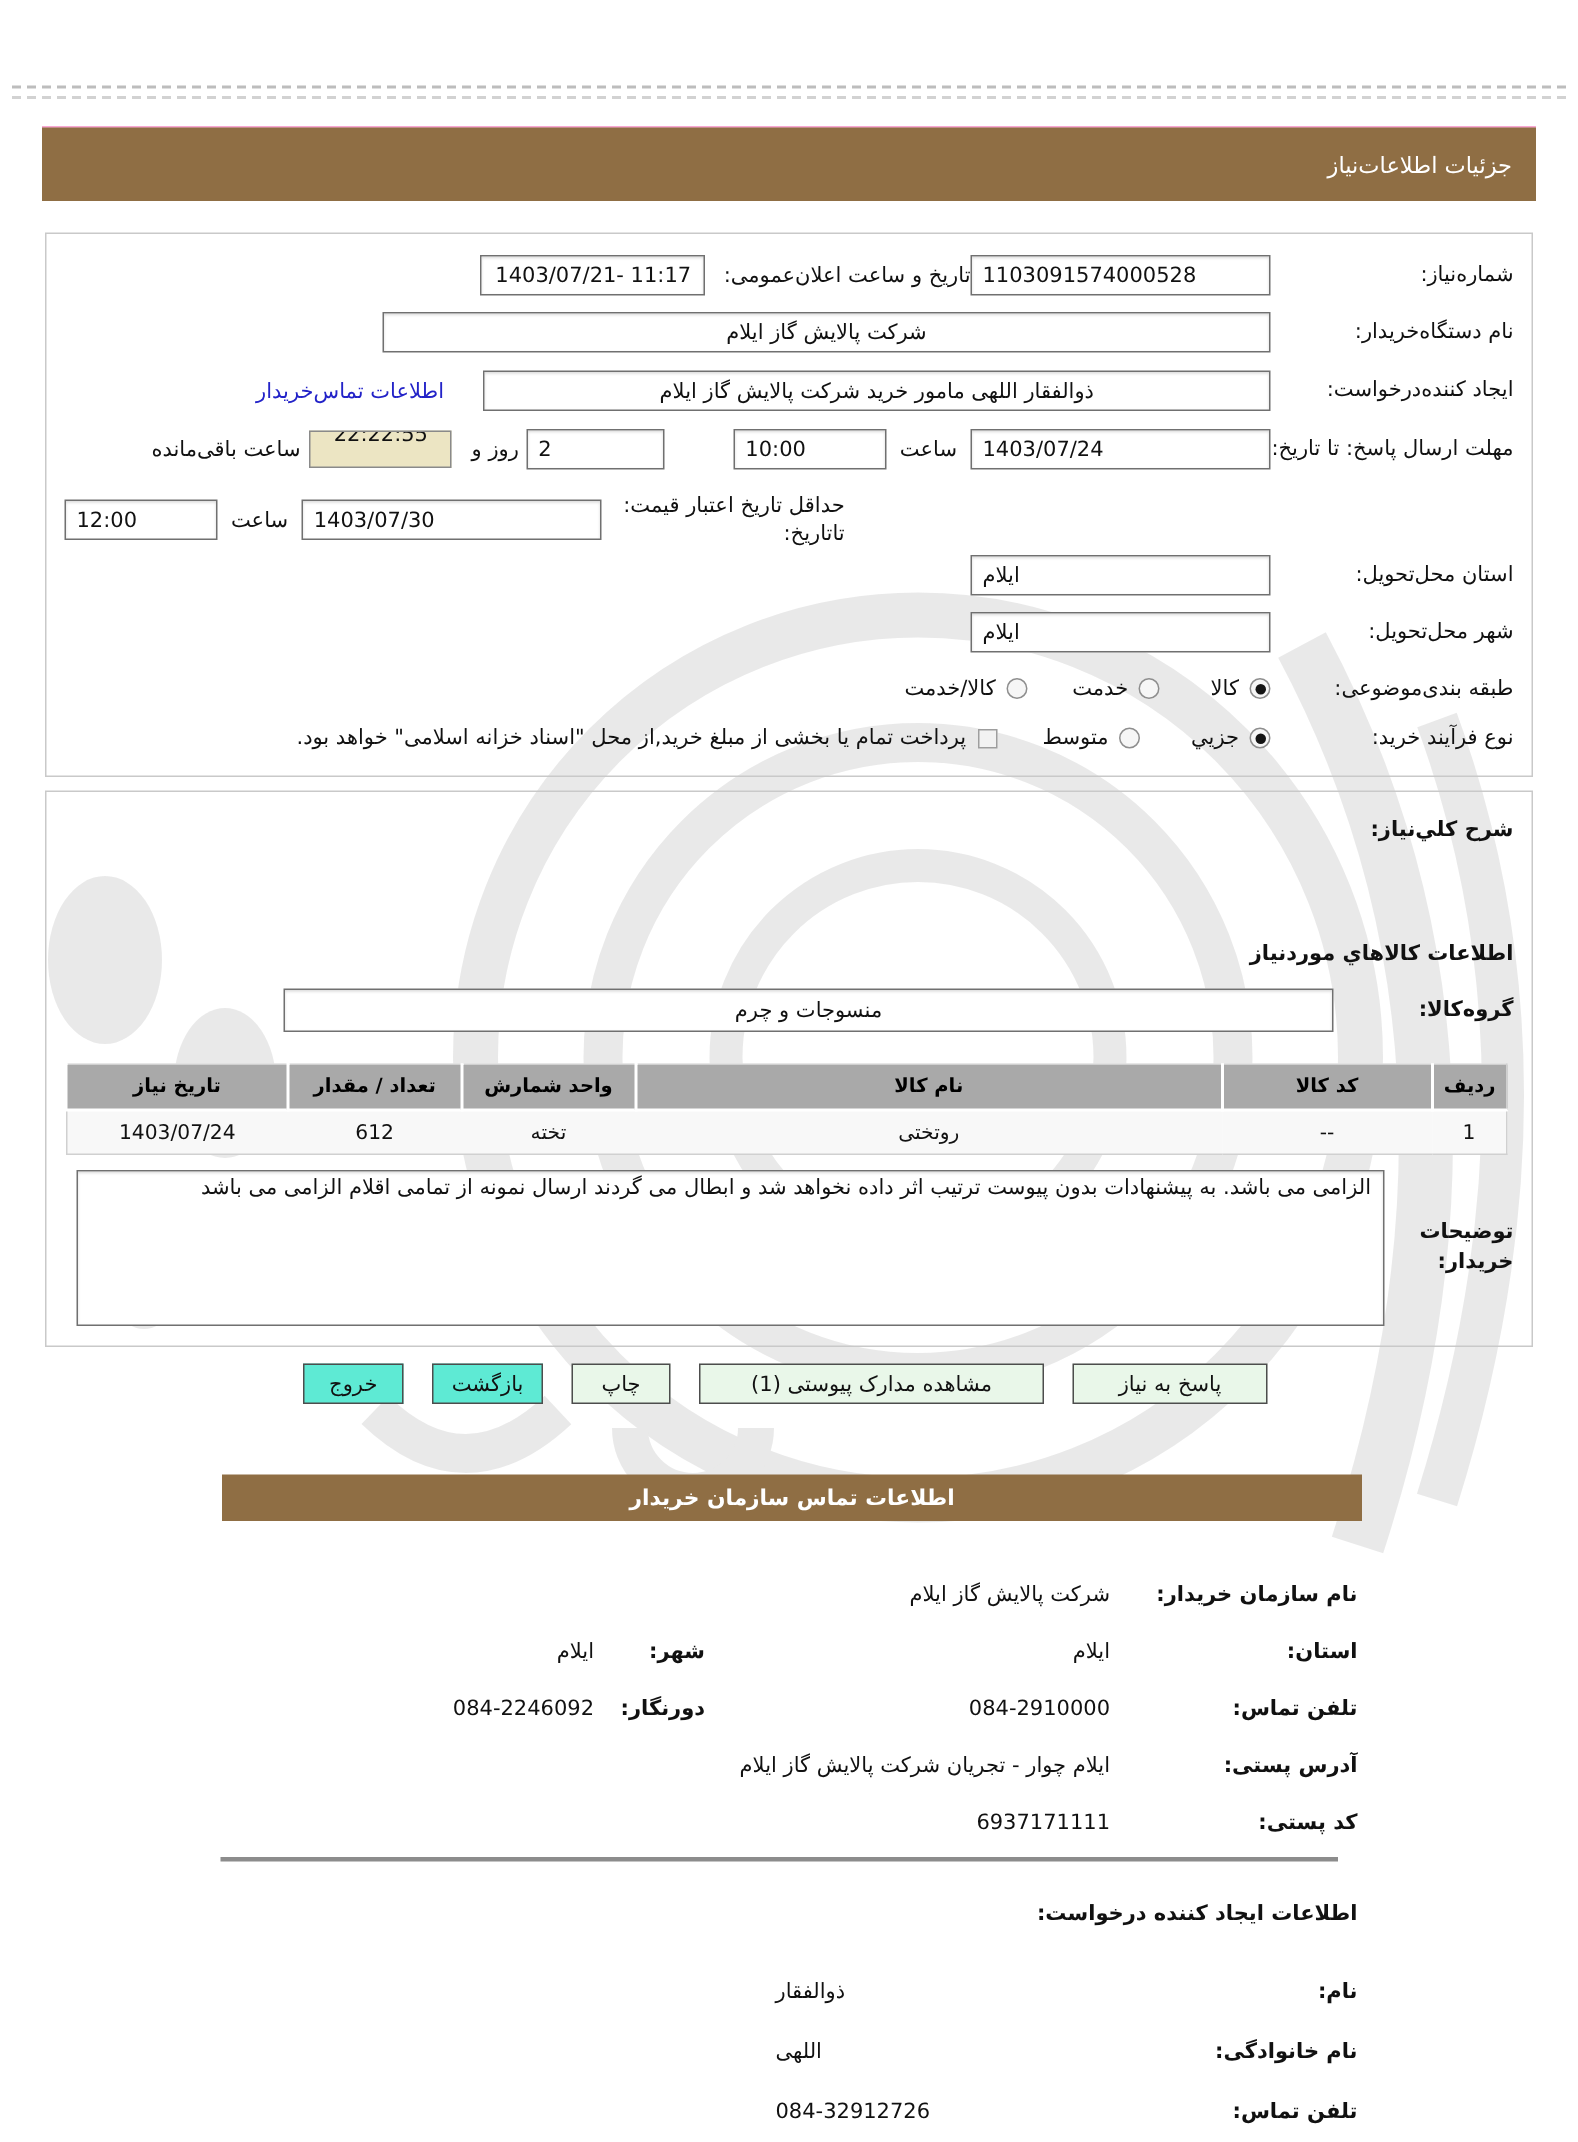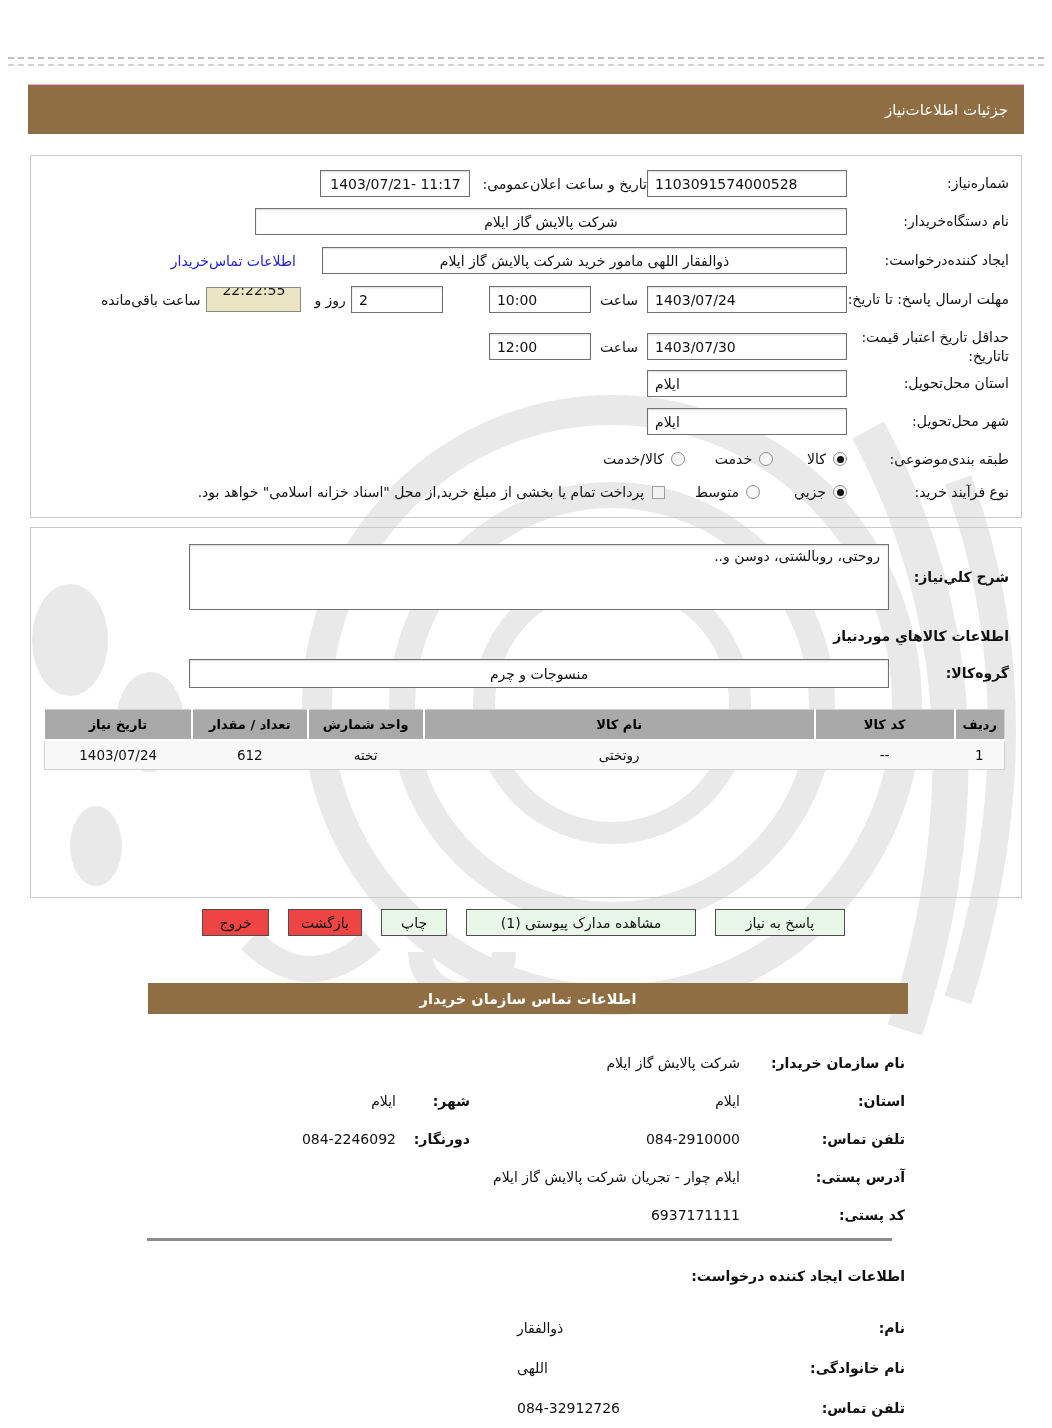--- a/index.html
+++ b/index.html
@@ -68,21 +68,21 @@
   table.items td { background:#f8f8f8; height:30px; text-align:center; font-size:13.5px; }
   th.c-row{width:50px;} th.c-code{width:140px;} th.c-name{width:392px;}
   th.c-unit{width:116px;} th.c-qty{width:116px;} th.c-date{width:148px;}
 
   .btnrow { position:absolute; top:909px; right:207px; display:flex; align-items:center; }
   .btn {
     height:27px; border:1px solid #4d4d4d; display:flex; align-items:center; justify-content:center;
     font-size:14px; padding:0 12px; white-space:nowrap; cursor:pointer;
   }
   .btn.green { background:#e9f7e9; }
-  .btn.pink  { background:#ef4444;padding-left:12px; }
+  .btn.pink  { background:#5eead4;padding-left:12px; }
   .btn + .btn { margin-right:19px; }
 
   .bar2 {
     position:absolute; top:983px; right:144px; left:148px; height:31px; background:#8f6e44;
     color:#fff; font-weight:bold; display:flex; align-items:center; justify-content:center; font-size:14.5px;
   }
 
   .contact {
     position:absolute; top:1044px; right:147px; left:60px;
     display:grid; grid-template-columns:135px 300px 70px 1fr; grid-auto-rows:38px; align-items:center;
@@ -167,21 +167,21 @@
     <div class="ibox" style="width:92px; margin-right:46px; justify-content:flex-end;">
       <span class="num">2</span>
     </div>
     <span style="margin:0 5px; white-space:nowrap;">روز و</span>
     <div class="timer">
       <span class="num">22:22:55</span>
     </div>
     <span style="margin-right:6px; white-space:nowrap;">ساعت باقی‌مانده</span>
   </div>
 
-  <div class="frow" style="top:172px;">
+  <div class="frow" style="top:172px;justify-content:flex-end;">
     <div class="flabel">حداقل تاریخ اعتبار قیمت: تاتاریخ:</div>
     <div class="ibox" style="width:200px; justify-content:flex-end;">
       <span class="num">1403/07/30</span>
     </div>
     <span class="word">ساعت</span>
     <div class="ibox" style="width:102px; justify-content:flex-end;">
       <span class="num">12:00</span>
     </div>
   </div>
 
@@ -233,23 +233,20 @@
       <span class="check"></span>
       <span>پرداخت تمام یا بخشی از مبلغ خرید,از محل "اسناد خزانه اسلامی" خواهد بود.</span>
     </div>
   </div>
 </div>
 
 <div class="panel panel2">
 
   <div class="frow" style="top:16px; align-items:center;">
     <div class="flabel2">شرح کلي‌نیاز:</div>
-    <div class="bigbox" style="width:700px; height:66px; align-self:flex-start;">
-      <span>روحتی، روبالشتی، دوسن و..</span>
-    </div>
   </div>
 
   <div class="frow heading-b" style="top:100px;">
     <span>اطلاعات کالاهاي موردنیاز</span>
   </div>
 
   <div class="frow" style="top:131px;">
     <div class="flabel2">گروه‌کالا:</div>
     <div class="ibox" style="width:700px; height:29px; justify-content:center;">
       <span>منسوجات و چرم</span>
@@ -272,20 +269,26 @@
         <td>1</td>
         <td>--</td>
         <td>روتختی</td>
         <td>تخته</td>
         <td>612</td>
         <td class="num">1403/07/24</td>
       </tr>
     </tbody>
   </table>
 
+  <div class="frow" style="top:252px; align-items:center;">
+    <div class="bigbox" style="flex:1; height:104px; order:2; margin-left:8px;">
+      <span>الزامی می باشد. به پیشنهادات بدون پیوست ترتیب اثر داده نخواهد شد و ابطال می گردند ارسال نمونه از تمامی اقلام الزامی می باشد</span>
+    </div>
+    <div style="width:86px; flex:none; font-weight:bold; line-height:1.4; order:1;">توضیحات خریدار:</div>
+  </div>
 </div>
 
 <div class="btnrow">
   <div class="btn green" style="width:130px;">پاسخ به نیاز</div>
   <div class="btn green" style="width:230px;">مشاهده مدارک پیوستی (1)</div>
   <div class="btn green" style="width:66px;">چاپ</div>
   <div class="btn pink" style="width:74px;">بازگشت</div>
   <div class="btn pink" style="width:67px;">خروج</div>
 </div>
 

